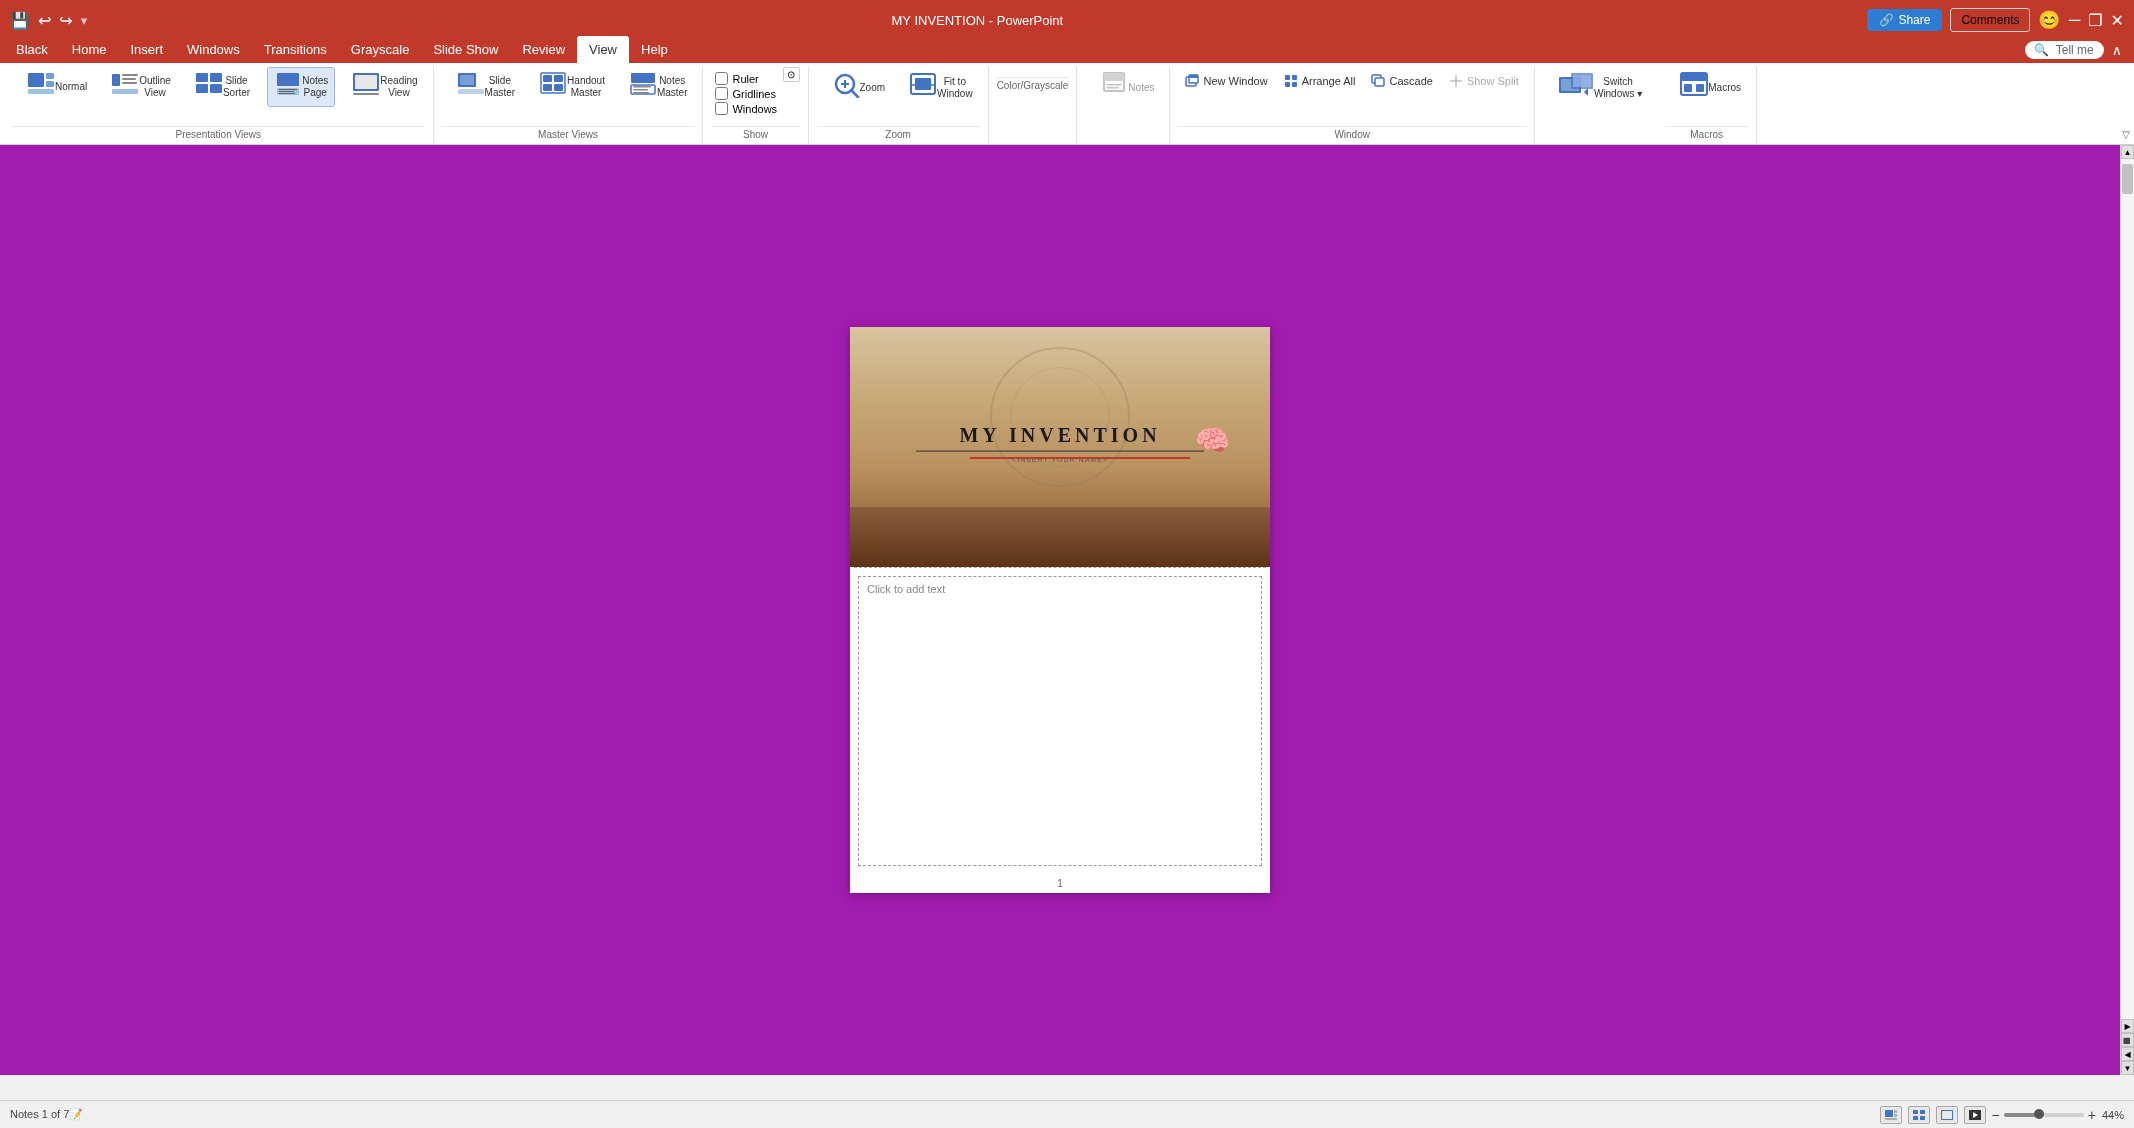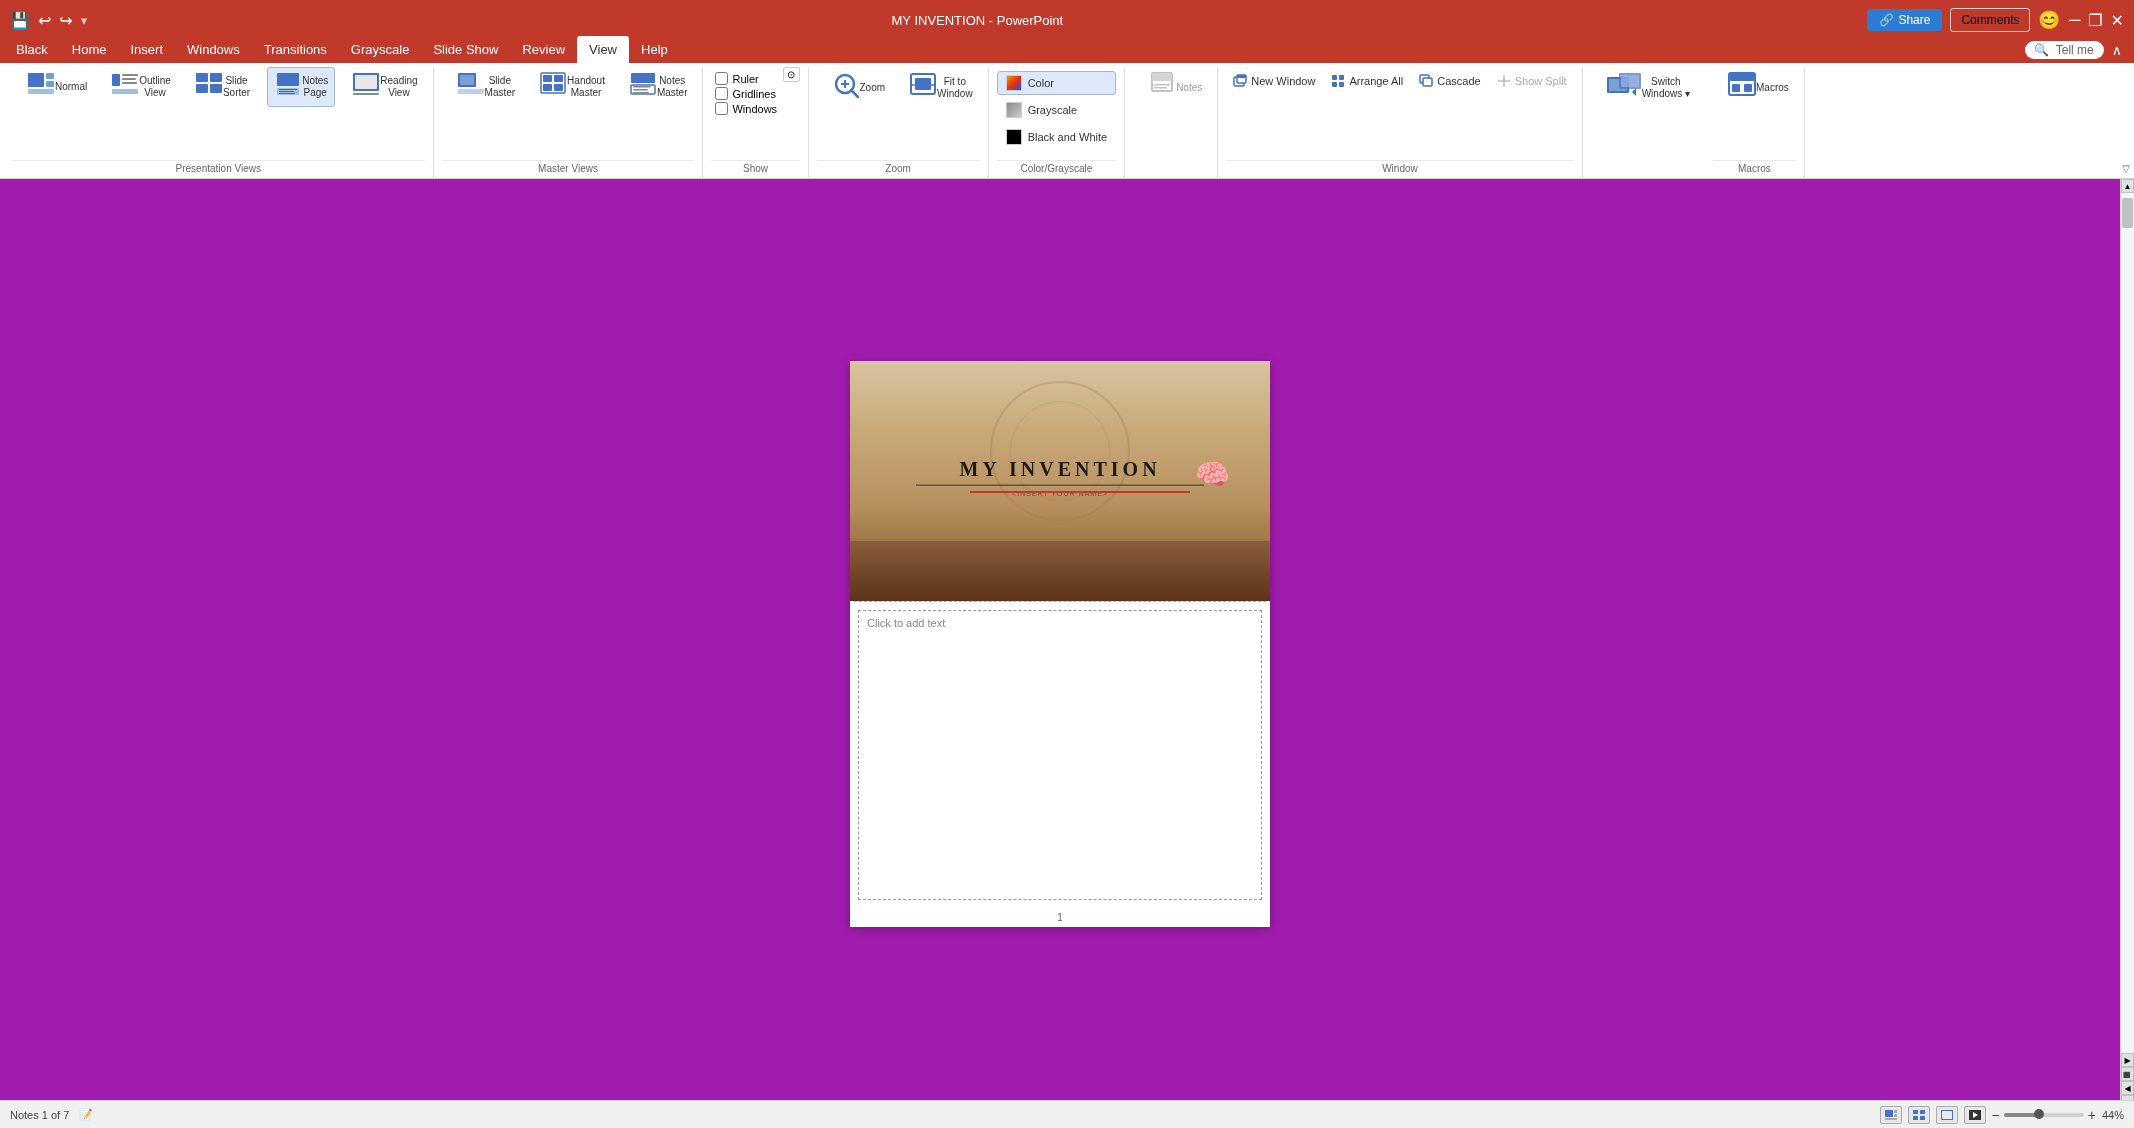--- a/index.html
+++ b/index.html
@@ -200,21 +200,21 @@
       align-items: center;
       justify-content: space-between;
       padding: 0 10px;
       font-size: 11px;
       color: #444;
       position: fixed;
       bottom: 0;
       left: 0;
       right: 0;
     }
-    .status-left { display: flex; align-items: center; gap: 10px; }
+    .status-left { display: flex; }
     .status-right { display: flex; align-items: center; gap: 6px; }
     .zoom-slider-bar {
       display: flex;
       align-items: center;
       gap: 4px;
     }
     .zoom-slider {
       width: 80px;
       height: 4px;
       background: #d0d0d0;
@@ -509,36 +509,20 @@
               <line x1="22" y1="13" x2="26" y2="13" stroke="#4472c4" stroke-width="1.5"></line>
             </svg>
           </span>
           <span class="label">Fit to<br>Window</span>
         </button>
       </div>
       <div class="ribbon-group-label">Zoom</div>
     </div>
 
     <div class="ribbon-group">
-      <div class="ribbon-group-items">
-        <div style="display:flex; flex-direction:column; gap:2px; padding-top:4px;">
-          <div class="color-btn active">
-            <div class="color-swatch" style="background: linear-gradient(135deg, #e8a010 0%, #e83010 50%, #2050e0 100%);"></div>
-            <span>Color</span>
-          </div>
-          <div class="color-btn">
-            <div class="color-swatch" style="background: linear-gradient(135deg, #888 0%, #ccc 100%);"></div>
-            <span>Grayscale</span>
-          </div>
-          <div class="color-btn">
-            <div class="color-swatch" style="background: #000;"></div>
-            <span>Black and White</span>
-          </div>
-        </div>
-      </div>
       <div class="ribbon-group-label">Color/Grayscale</div>
     </div>
 
     <div class="ribbon-group">
       <div class="ribbon-group-items">
         <button class="ribbon-btn" style="opacity:0.5;">
           <span class="icon">
             <svg width="28" height="26" viewBox="0 0 28 26">
               <rect x="4" y="1" width="20" height="18" fill="none" stroke="#888" stroke-width="2" rx="1"></rect>
               <rect x="4" y="1" width="20" height="8" fill="#aaa" rx="1"></rect>

